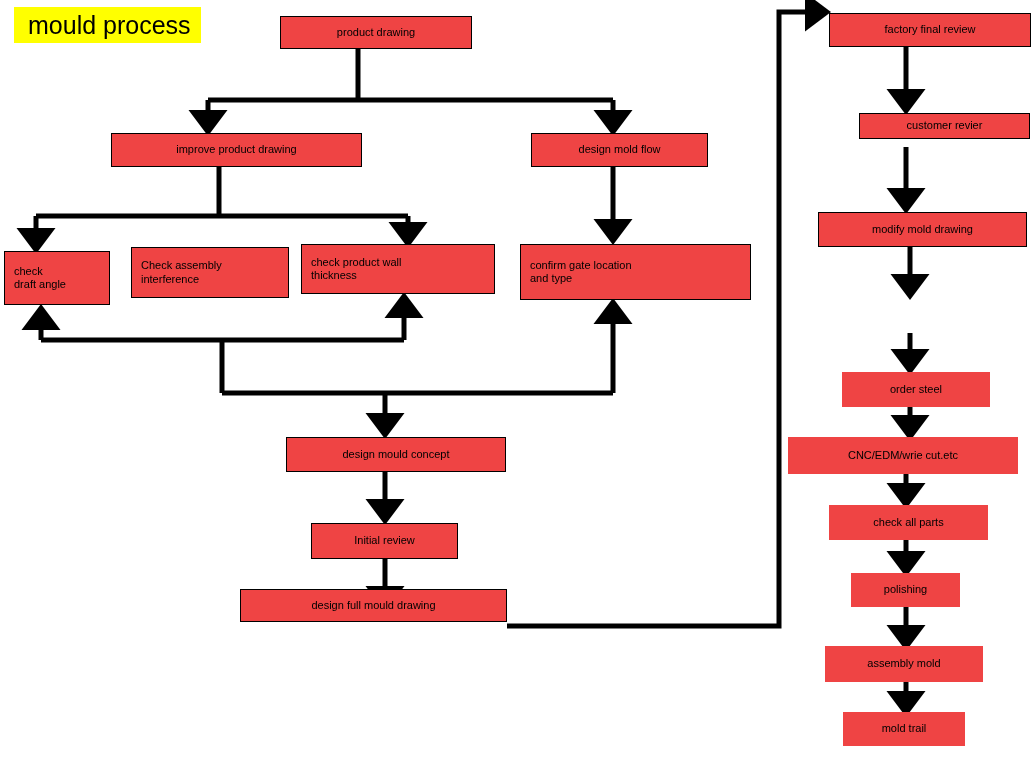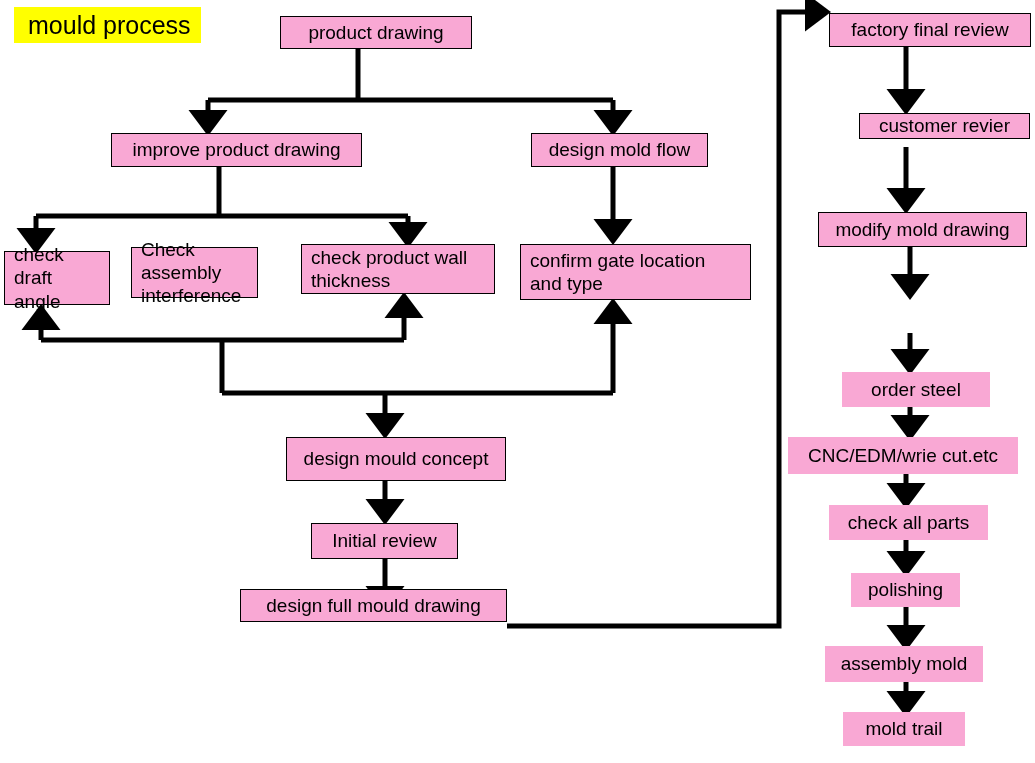--- a/index.html
+++ b/index.html
@@ -21,25 +21,25 @@
   #wires {
     position: absolute;
     left: 0;
     top: 0;
     width: 1035px;
     height: 763px;
     pointer-events: none;
   }
   .node {
     position: absolute;
-    background: #f9a8d4;
+    background: #ef4444;
     border: 1px solid #000000;
     box-sizing: border-box;
     color: #000000;
-    font-size: 19px;
+    font-size: 11px;
     line-height: 1.22;
     display: flex;
     align-items: center;
     padding: 2px 9px;
     white-space: pre-line;
     z-index: 3;
   }
   .node.center {
     justify-content: center;
     padding-left: 4px;
@@ -116,30 +116,30 @@
 
   <div class="node center" style="left:280px; top:16px; width:192px; height:33px;">product drawing</div>
 
   <div class="node center" style="left:111px; top:133px; width:251px; height:34px;">improve product drawing</div>
 
   <div class="node center" style="left:531px; top:133px; width:177px; height:34px;">design mold flow</div>
 
   <div class="node" style="left:4px; top:251px; width:106px; height:54px;">check
 draft angle</div>
 
-  <div class="node" style="left:131px; top:247px; width:127px; height:51px;">Check assembly
+  <div class="node" style="left:131px; top:247px; width:158px; height:51px;">Check assembly
 interference</div>
 
   <div class="node" style="left:301px; top:244px; width:194px; height:50px;">check product  wall
 thickness</div>
 
   <div class="node" style="left:520px; top:244px; width:231px; height:56px;">confirm gate location
 and type</div>
 
-  <div class="node center" style="left:286px; top:437px; width:220px; height:44px;">design mould concept</div>
+  <div class="node center" style="left:286px; top:437px; width:220px; height:35px;">design mould concept</div>
 
   <div class="node center" style="left:311px; top:523px; width:147px; height:36px;">Initial review</div>
 
   <div class="node center" style="left:240px; top:589px; width:267px; height:33px;text-align:right;">design full mould drawing</div>
 
   <div class="node center" style="left:829px; top:13px; width:202px; height:34px;">factory final review</div>
 
   <div class="node center" style="left:859px; top:113px; width:171px; height:26px;text-align:right;">customer revier</div>
 
   <div class="node center" style="left:818px; top:212px; width:209px; height:35px;">modify mold drawing</div>

